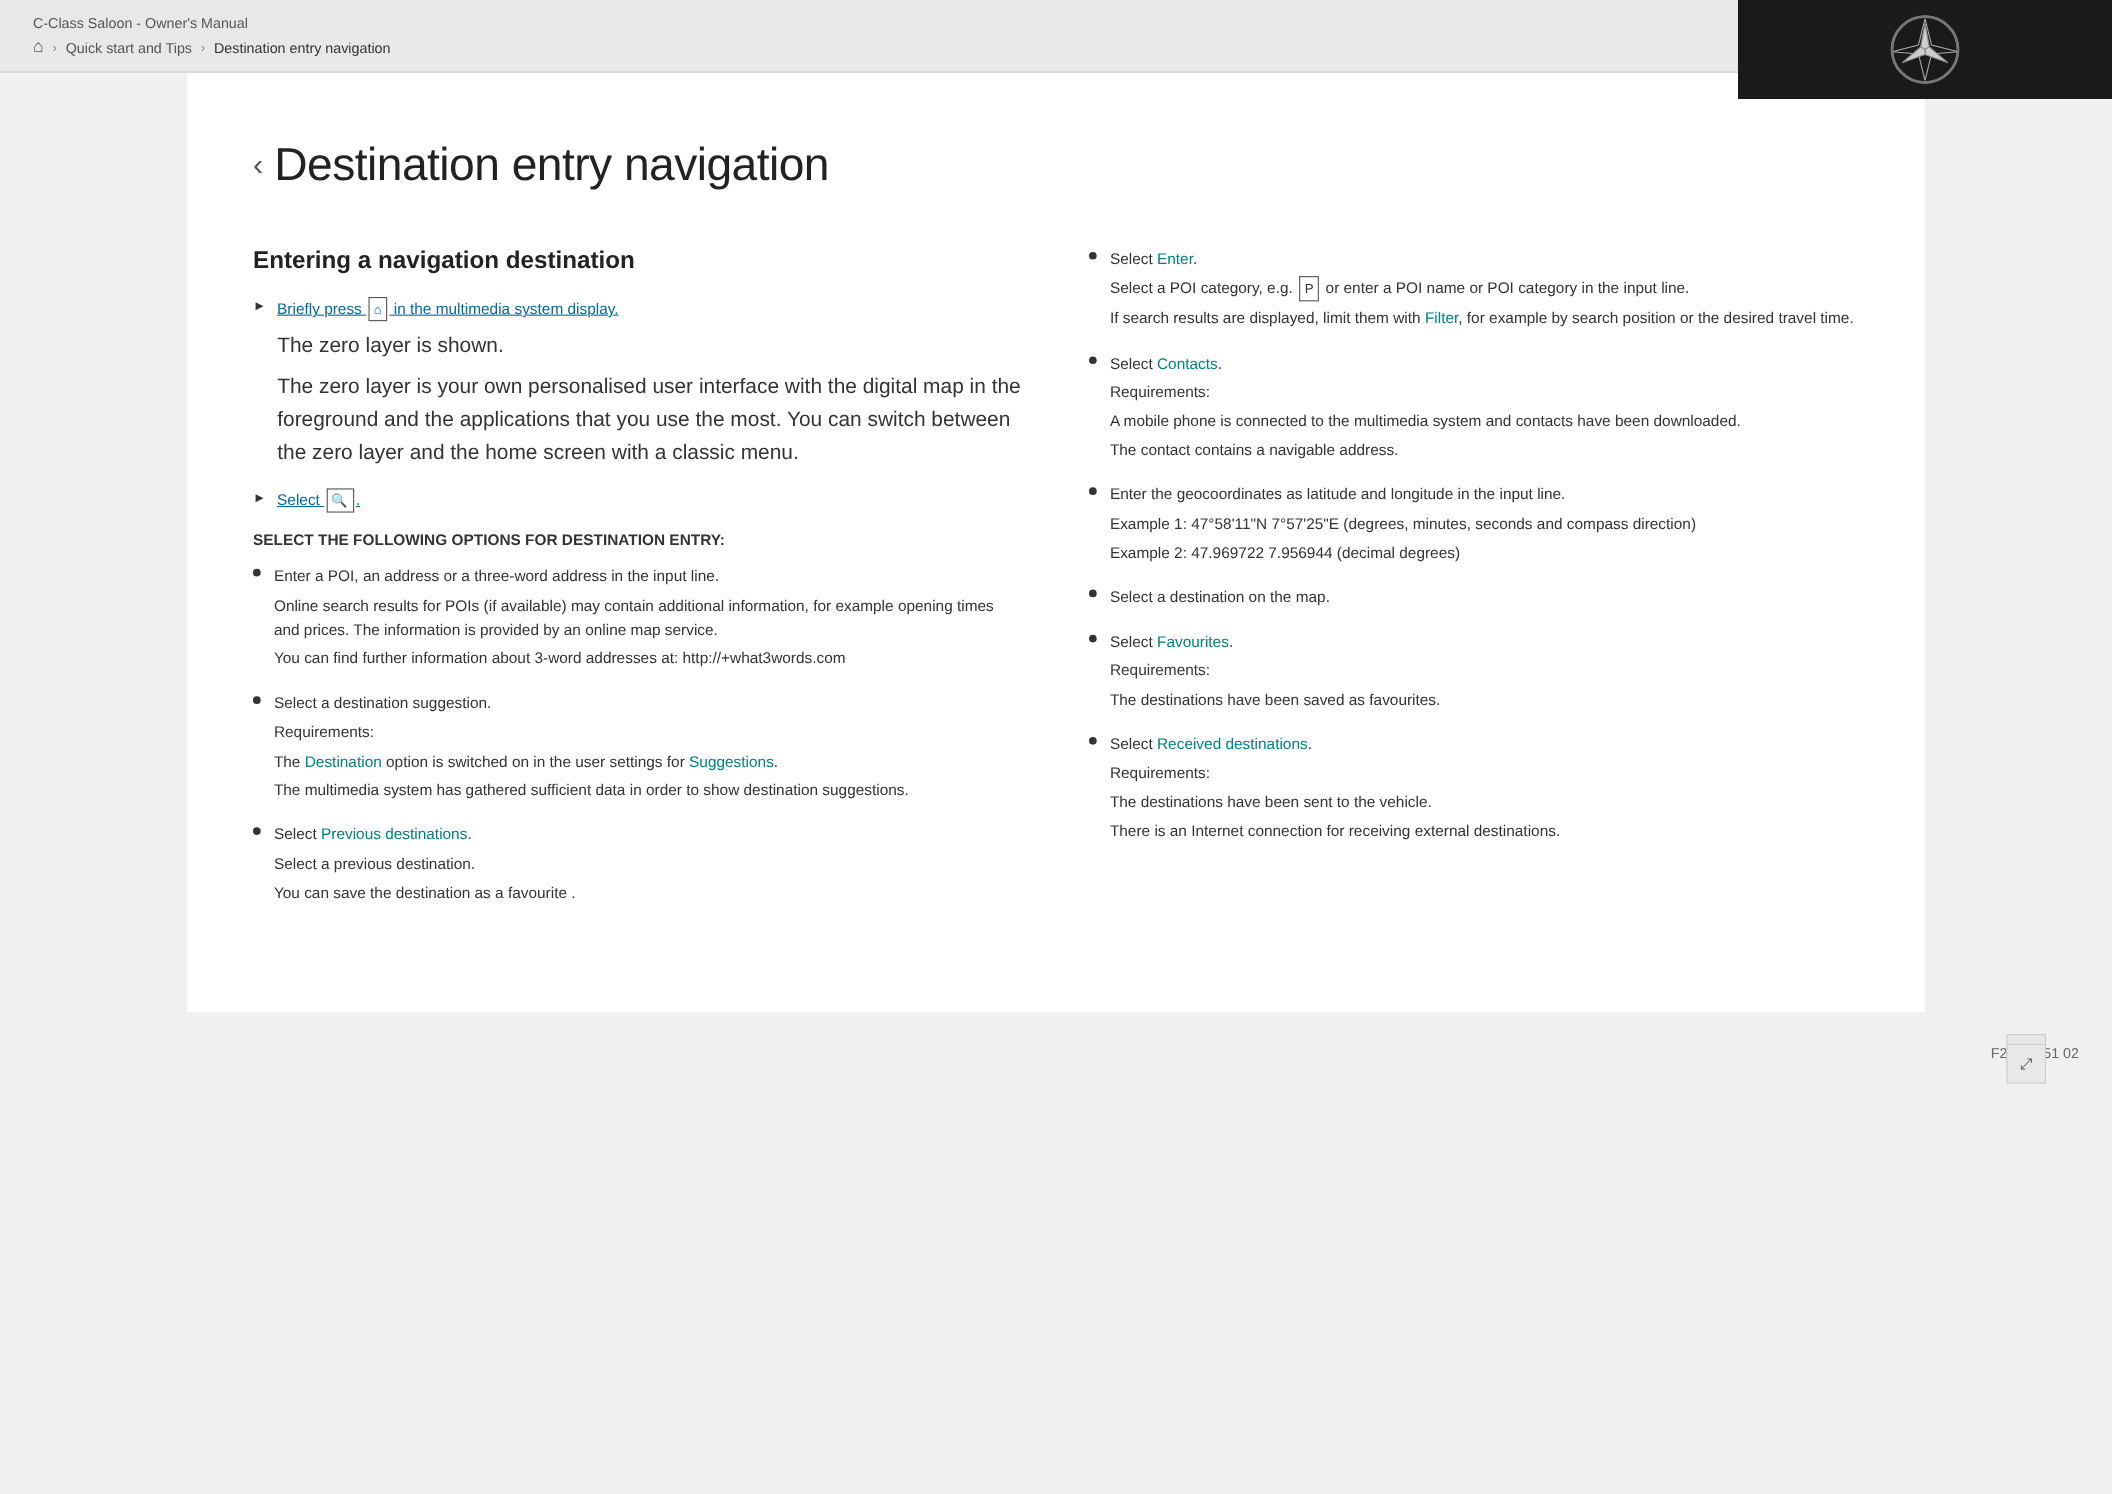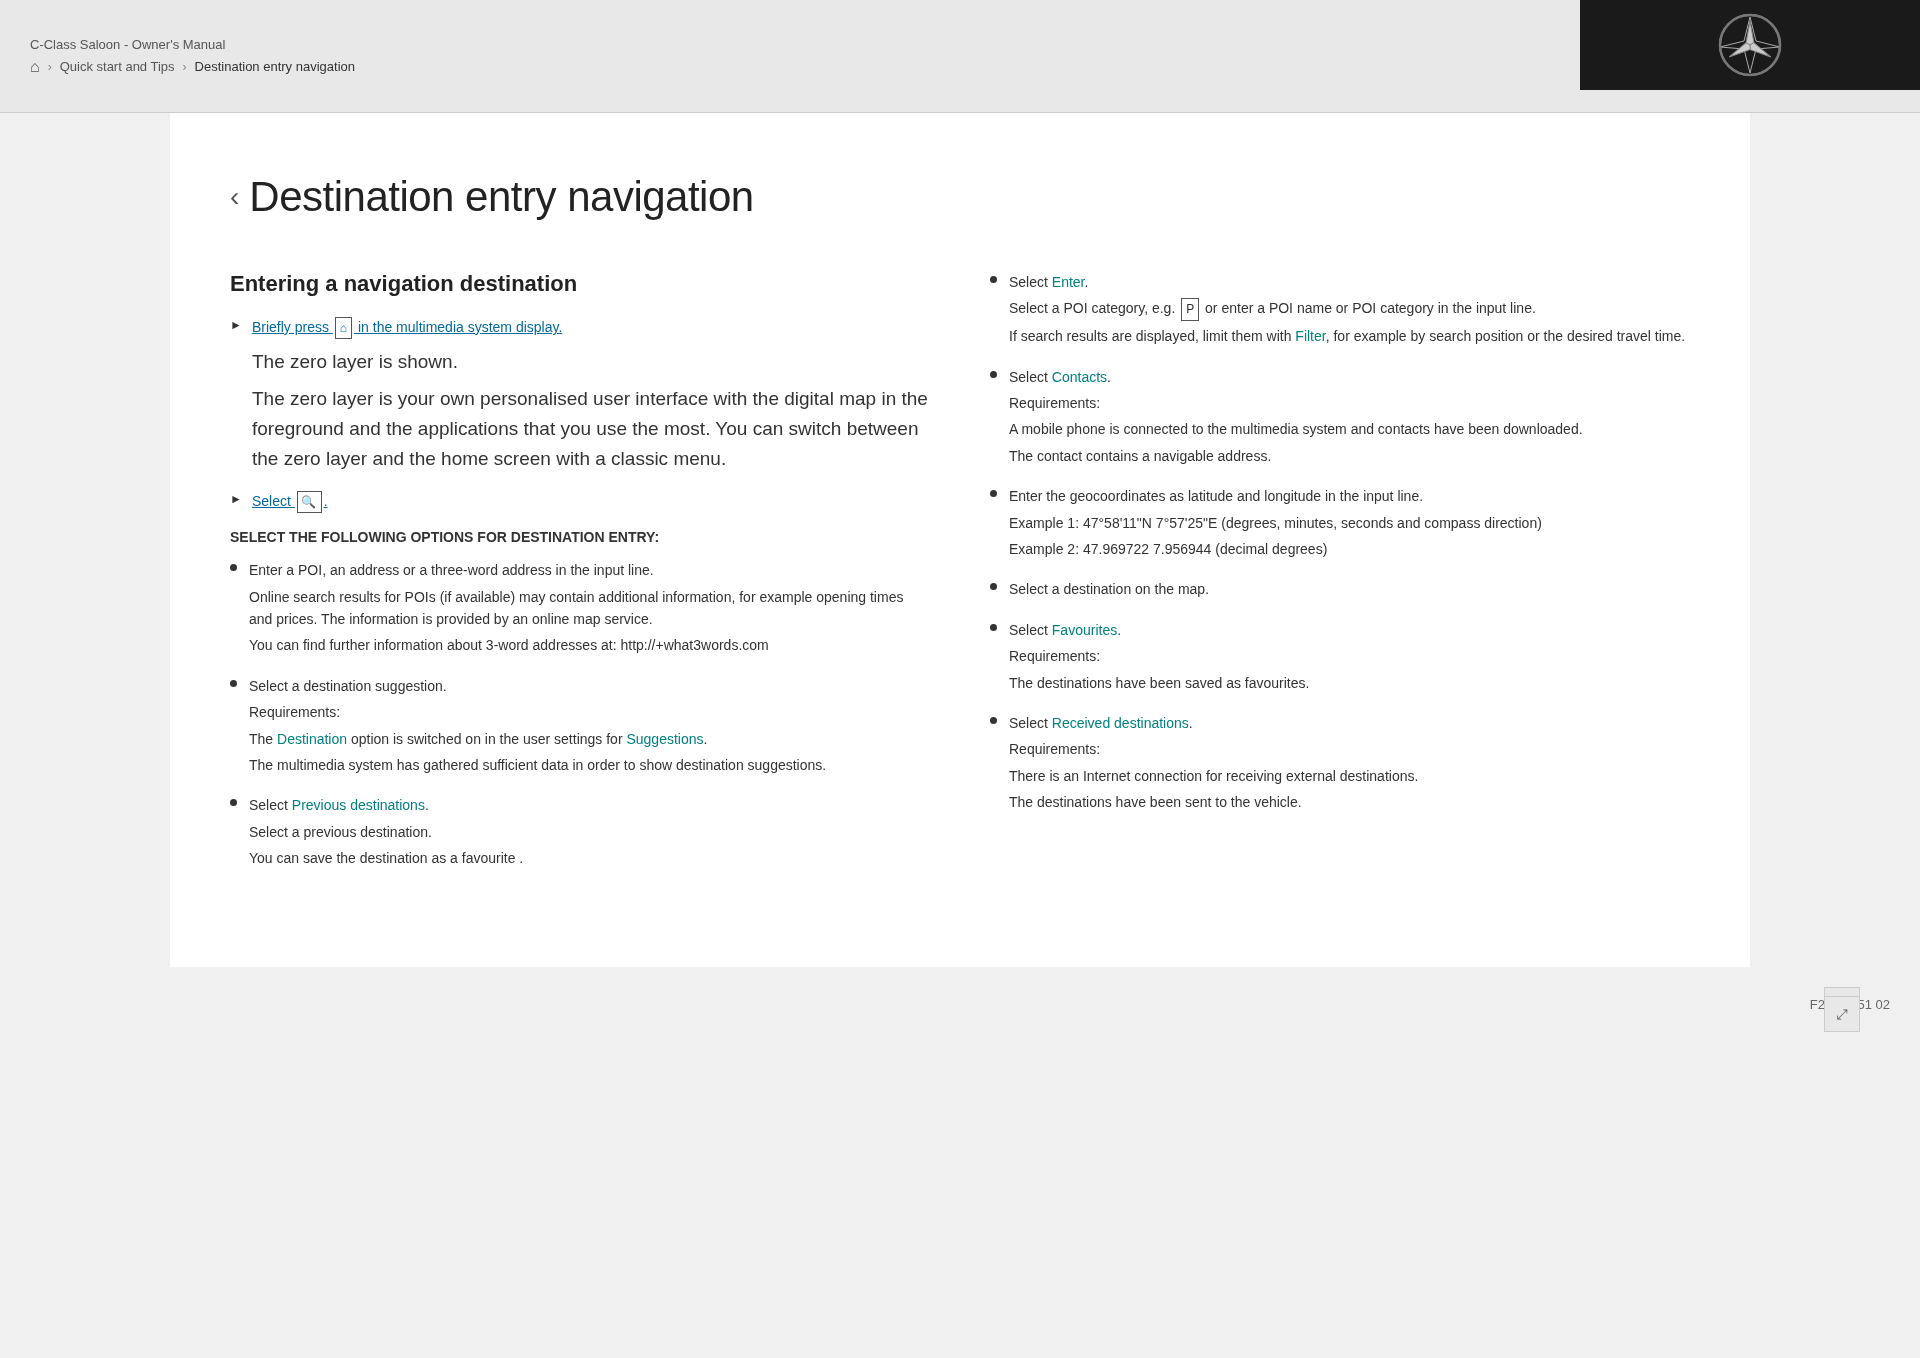--- a/index.html
+++ b/index.html
@@ -8,21 +8,21 @@
       font-size: 14px;
       color: #333;
       background: #f0f0f0;
       width: 1920px;
       min-height: 1358px;
     }
 
     
     .header {
       background: #e8e8e8;
-      height: 113px;
+      height: 66px;
       display: flex;
       align-items: center;
       padding: 0 30px;
       position: relative;
       border-bottom: 1px solid #ccc;
     }
     .header-logo-area {
       position: absolute;
       right: 0;
       top: 0;
@@ -372,22 +372,22 @@
             <p>Requirements:</p>
             <p>The destinations have been saved as favourites.</p>
           </div>
         </li>
 
         <li>
           <div class="bullet-dot"></div>
           <div class="bullet-content">
             <p>Select <a class="link-teal" href="#">Received destinations</a>.</p>
             <p>Requirements:</p>
+            <p>The destinations have been sent to the vehicle.</p>
             <p>There is an Internet connection for receiving external destinations.</p>
-            <p>The destinations have been sent to the vehicle.</p>
           </div>
         </li>
 
       </ul>
     </div>
 
   </div>
 </div>
 
 <div class="page-footer">

